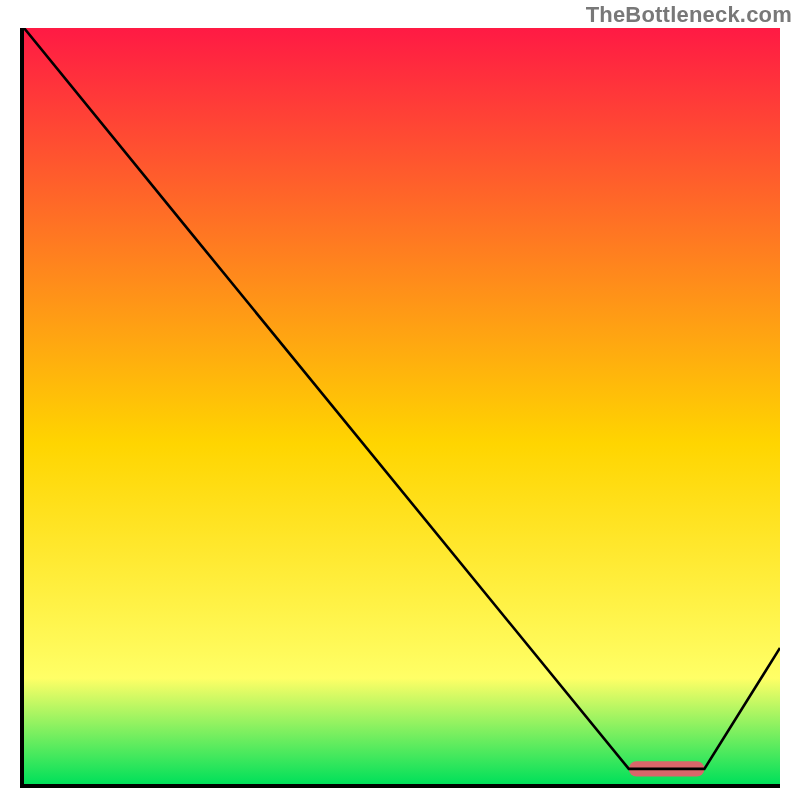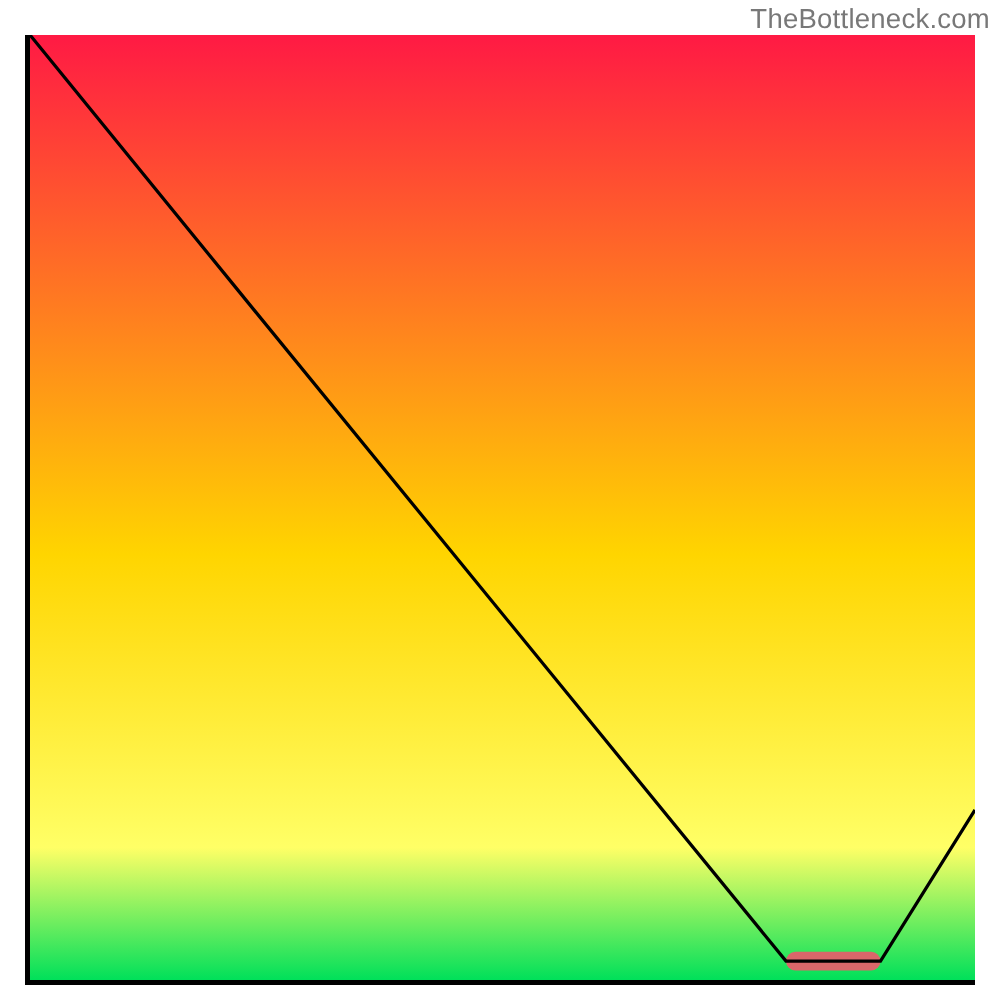--- a/index.html
+++ b/index.html
@@ -14,21 +14,21 @@
   .frame {
     position: relative;
     width: 800px;
     height: 800px;
   }
   .attribution {
     position: absolute;
     top: 2px;
     right: 8px;
     font-size: 22px;
-    font-weight: 400;
+    font-weight: 700;
     color: #787878;
     letter-spacing: 0.2px;
   }
   .plot {
     position: absolute;
     left: 20px;
     top: 28px;
     width: 760px;
     height: 760px;
     border-left: 4px solid #000;

